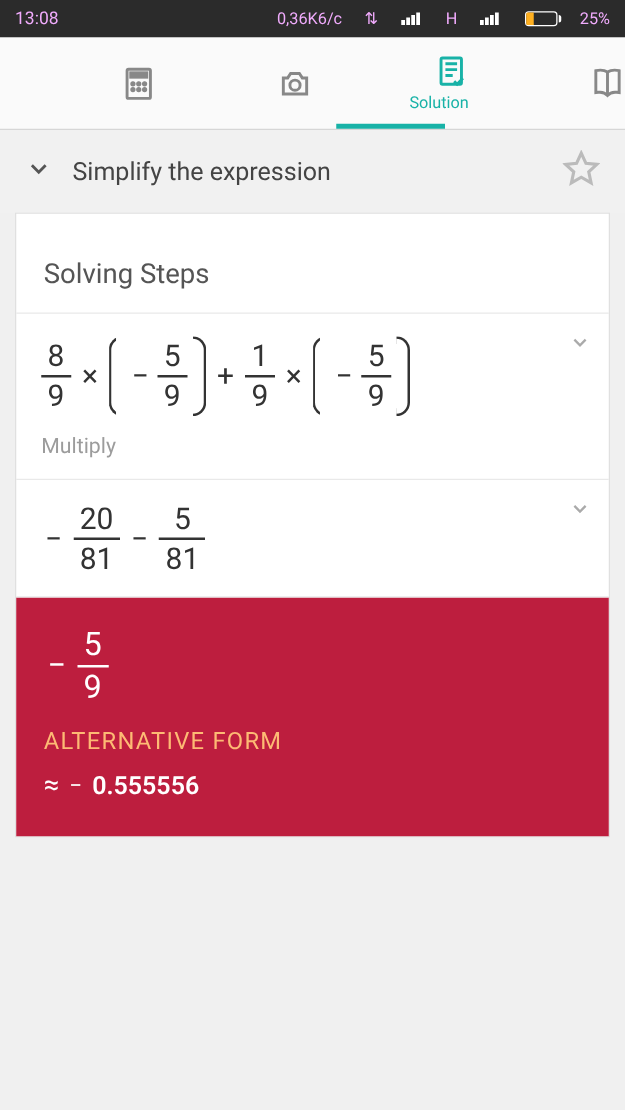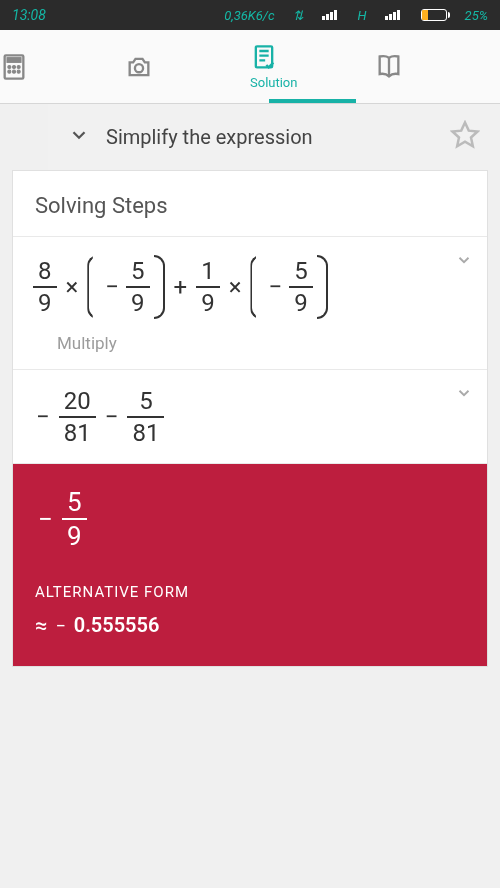--- a/index.html
+++ b/index.html
@@ -1,54 +1,54 @@
 <!DOCTYPE html>
 <html><head>
   <meta charset="utf-8">
   <style>
     * { margin:0; padding:0; box-sizing:border-box; font-family: -apple-system, Roboto, sans-serif; }
     body { width:500px; height:888px; background:#f0f0f0; overflow:hidden; position:relative; }
-    .statusbar { height:30px; background:#2b2b2b; color:#14b8a6; display:flex; align-items:center; padding:10px 12px; font-size:14px;font-style:italic; }
+    .statusbar { height:30px; background:#2b2b2b; color:#f0abfc; display:flex; align-items:center; padding:10px 12px; font-size:14px; }
     .sb-left { flex:1; }
     .sb-right { display:flex; align-items:center; gap:18px; font-size:13px; }
     .battery { width:26px; height:12px; border:1.5px solid #fff; border-radius:3px; position:relative; display:flex; align-items:center; }
     .battery::after{content:"";position:absolute;right:-4px;top:2px;width:2px;height:6px;background:#fff;border-radius:0 2px 2px 0;}
     .battery-fill{height:100%;width:25%;background:#fff;border-radius:1px 0 0 1px;}
     .battery-fill.low{background:#ffb020;}
     .tabbar { height:74px; background:#fafafa; display:flex; border-bottom:1px solid #d6d6d6; }
-    .tab { flex:1; display:flex; flex-direction:column; align-items:flex-start; justify-content:center; color:#888; position:relative; gap:3px;}
+    .tab { flex:1; display:flex; flex-direction:column; align-items:flex-end; justify-content:center; color:#888; position:relative; gap:3px;}
     .tab.active { color:#18b2a7; }
     .tab.active::after{content:"";position:absolute;bottom:0;left:15%;right:15%;height:4px;background:#18b2a7;}
     .tab svg{width:28px;height:28px;fill:currentColor;stroke:currentColor;}
     .tab-label{font-size:13px;}
-    .titlebar{height:66px;background:#f1f1f1;display:flex;align-items:center;padding:0 20px;color:#444;margin-left:48px;}
+    .titlebar{height:66px;background:#f1f1f1;display:flex;align-items:center;padding:0 20px;color:#444;}
     .titlebar .chev{margin-right:16px;}
     .titlebar-text{font-size:20px;flex:1;}
     .star svg{width:30px;height:30px;stroke:#bbb;fill:none;stroke-width:2;}
     .content{padding:0 12px 12px 12px;}
     .card{background:#fff;border:1px solid #e0e0e0;margin-top:0;}
-    .card-head{padding:22px 22px 18px 22px;font-size:22px;color:#555;border-bottom:1px solid #e9e9e9;}
+    .card-head{padding:36px 22px 18px 22px;font-size:22px;color:#555;border-bottom:1px solid #e9e9e9;}
     .step{padding:18px 20px 16px 20px;border-bottom:1px solid #e9e9e9;position:relative;}
     .step:last-child{border-bottom:none;}
     .expand{position:absolute;top:14px;right:14px;color:#aaa;}
     .math{display:flex;align-items:center;gap:6px;font-size:24px;color:#333;font-family:Georgia,serif;}
     .frac{display:inline-flex;flex-direction:column;align-items:center;line-height:1.1;}
     .frac .n{padding:0 5px;}
     .frac .bar{width:100%;height:2px;background:#333;margin:2px 0;}
     .paren{display:inline-flex;align-items:center;gap:4px;}
     .paren::before,.paren::after{content:"";width:10px;height:64px;border:2.5px solid #333;border-radius:50%;}
     .paren::before{border-right:none;border-top-right-radius:0;border-bottom-right-radius:0;clip-path:inset(0 50% 0 0);border-radius:18px;}
     .paren::before{border:2.5px solid #333;border-right:none;width:9px;height:60px;border-radius:12px 0 0 12px;}
     .paren::after{border:2.5px solid #333;border-left:none;width:9px;height:60px;border-radius:0 12px 12px 0;}
     .op{padding:0 3px;}
-    .step-label{font-size:17px;color:#9c9c9c;margin-top:14px;margin-left:24px;}
+    .step-label{font-size:17px;color:#9c9c9c;margin-top:14px;}
     .result{background:#bd1e3e;color:#fff;padding:24px 22px 28px 22px;}
     .result .math{color:#fff;font-size:26px;}
     .result .frac .bar{background:#fff;}
-    .alt-title{font-size:15px;letter-spacing:1px;color:#ffffff;margin:32px 0 12px 0;}
+    .alt-title{font-size:19px;letter-spacing:1px;color:#fdba74;margin:16px 0 12px 0;}
     .alt-row{display:flex;align-items:center;gap:8px;font-size:18px;}
     .alt-row .approx{font-size:22px;}
     .alt-row .val{font-size:20px;font-weight:600;}
     .sig{width:18px;display:inline-flex;flex-direction:column;align-items:flex-end;gap:1px;}
     .sig span{display:block;height:10px;width:3px;background:#fff;}
     .sig span:nth-child(1){height:4px}.sig span:nth-child(2){height:6px}.sig span:nth-child(3){height:8px}.sig span:nth-child(4){height:10px}
     .sig{flex-direction:row;align-items:flex-end;}
   </style>
 </head>
 <body>

